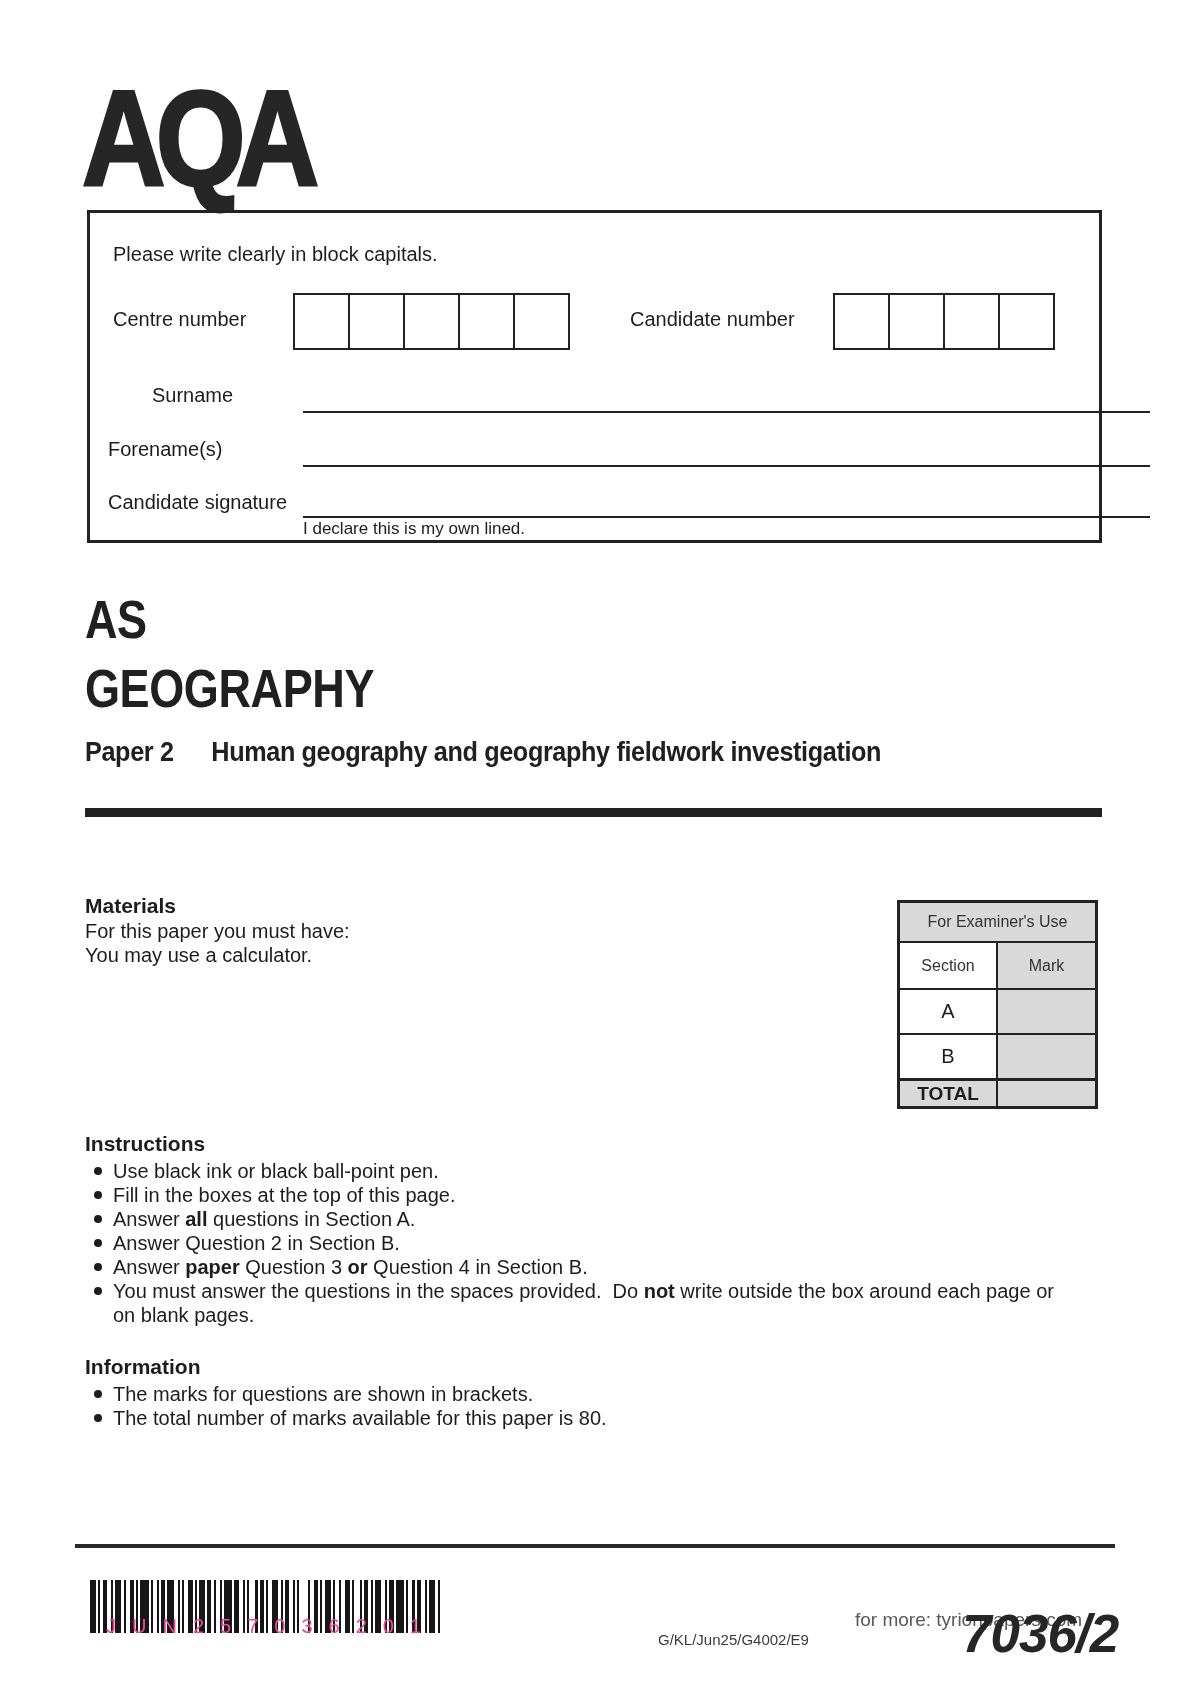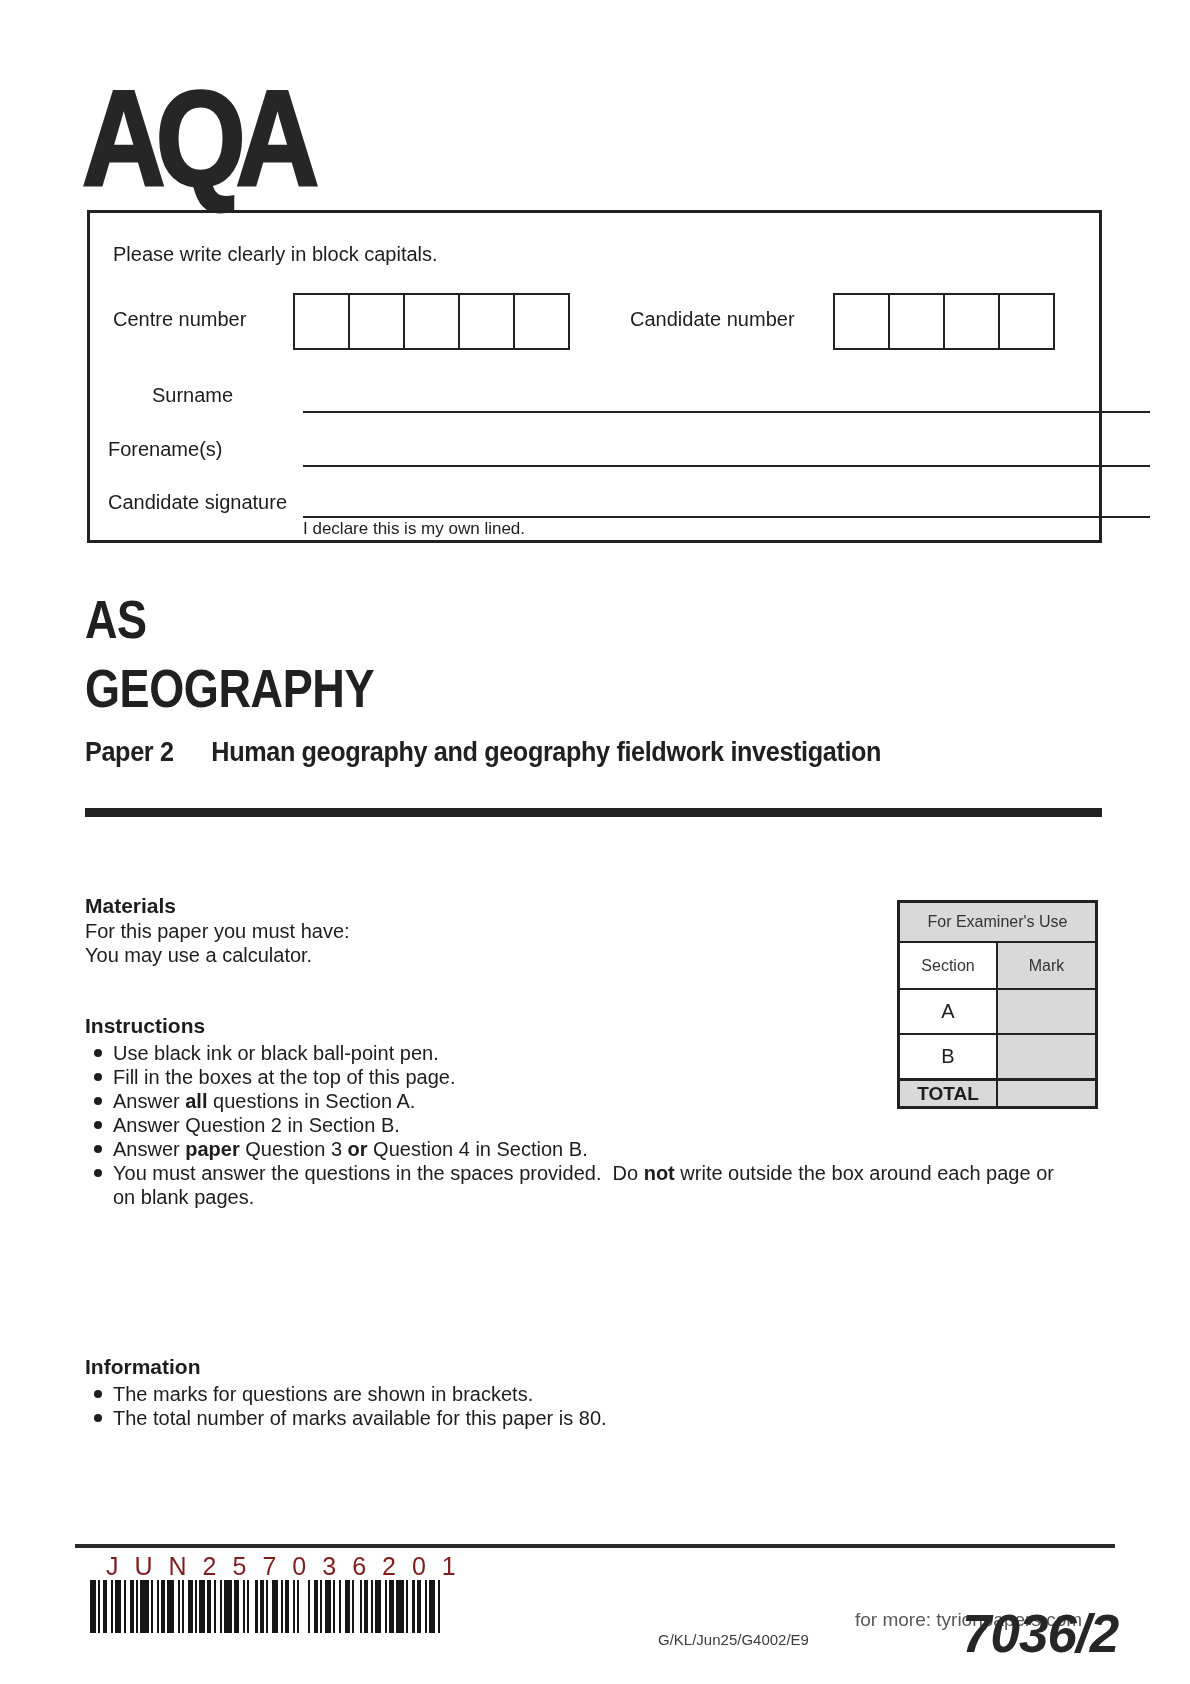--- a/index.html
+++ b/index.html
@@ -34,21 +34,21 @@
   #session{left:85px;top:843px;width:1017px;height:30px;font-size:23px;font-weight:700;letter-spacing:-.3px;color:#202020;}
   #session span{position:absolute;white-space:nowrap;}
   #session .d{left:0;transform:scaleX(.95);transform-origin:left top;}
   #session .m{left:370px;transform:scaleX(.95);transform-origin:left top;}
   #session .t{right:0;transform:scaleX(.95);transform-origin:right top;}
 
   
   .h{font-size:21px;font-weight:700;line-height:26px;}
   .body-txt{font-size:20px;line-height:24px;}
   #materials{left:85px;top:893px;width:690px;}
-  #instructions{left:85px;top:1013px;width:992px;}
+  #instructions{left:85px;top:1131px;width:992px;}
   #information{left:85px;top:1354px;width:992px;}
   .brow{display:flex;align-items:flex-start;font-size:20px;line-height:24px;}
   .dot{flex:0 0 auto;width:8px;height:8px;border-radius:50%;background:#1d1d1d;margin:8px 11px 0 9px;}
   .btxt{flex:1 1 auto;}
 
   
   #extable{left:897px;top:900px;width:201px;box-sizing:border-box;border:3px solid #222;background:#fff;font-size:16px;color:#333;}
   #extable .trow{display:flex;box-sizing:border-box;border-top:2px solid #222;}
   #extable .trow:first-child{border-top:none;}
   #extable .tc{box-sizing:border-box;display:flex;align-items:center;justify-content:center;}
@@ -58,21 +58,21 @@
   #ex-head{height:38px;align-items:center;justify-content:center;display:flex;}
   #extable .hdr{height:47px;}
   #extable .mrow{height:45px;font-size:20px;color:#1d1d1d;}
   #extable .totrow{height:28px;border-top:3px solid #222 !important;}
   #extable .totlbl{font-weight:700;font-size:19px;color:#1d1d1d;}
 
   
   #foot-rule{left:75px;top:1544px;width:1040px;height:4px;background:#2a2a2a;}
   #barcode{left:90px;top:1580px;width:354px;height:53px;display:flex;align-items:stretch;}
   #barcode .bar{background:#161616;height:100%;}
-  #barcode-label{left:106px;top:1552px;font-size:25px;letter-spacing:16px;white-space:nowrap;color:#7f1d1d;}
+  #barcode-label{left:106px;top:1615px;font-size:20px;letter-spacing:16px;white-space:nowrap;color:#ec4899;}
   #refcode{left:658px;top:1631px;font-size:15px;color:#3c3c3c;}
   #watermark{left:855px;top:1609px;font-size:19px;color:#595959;}
   #papercode{left:962px;top:1607px;font-size:53px;line-height:1;font-weight:700;font-style:italic;letter-spacing:-1px;color:#262626;}
 </style>
 </head>
 <body>
 
 <div id="page">
 
   <div id="logo" class="abs">AQA</div>

